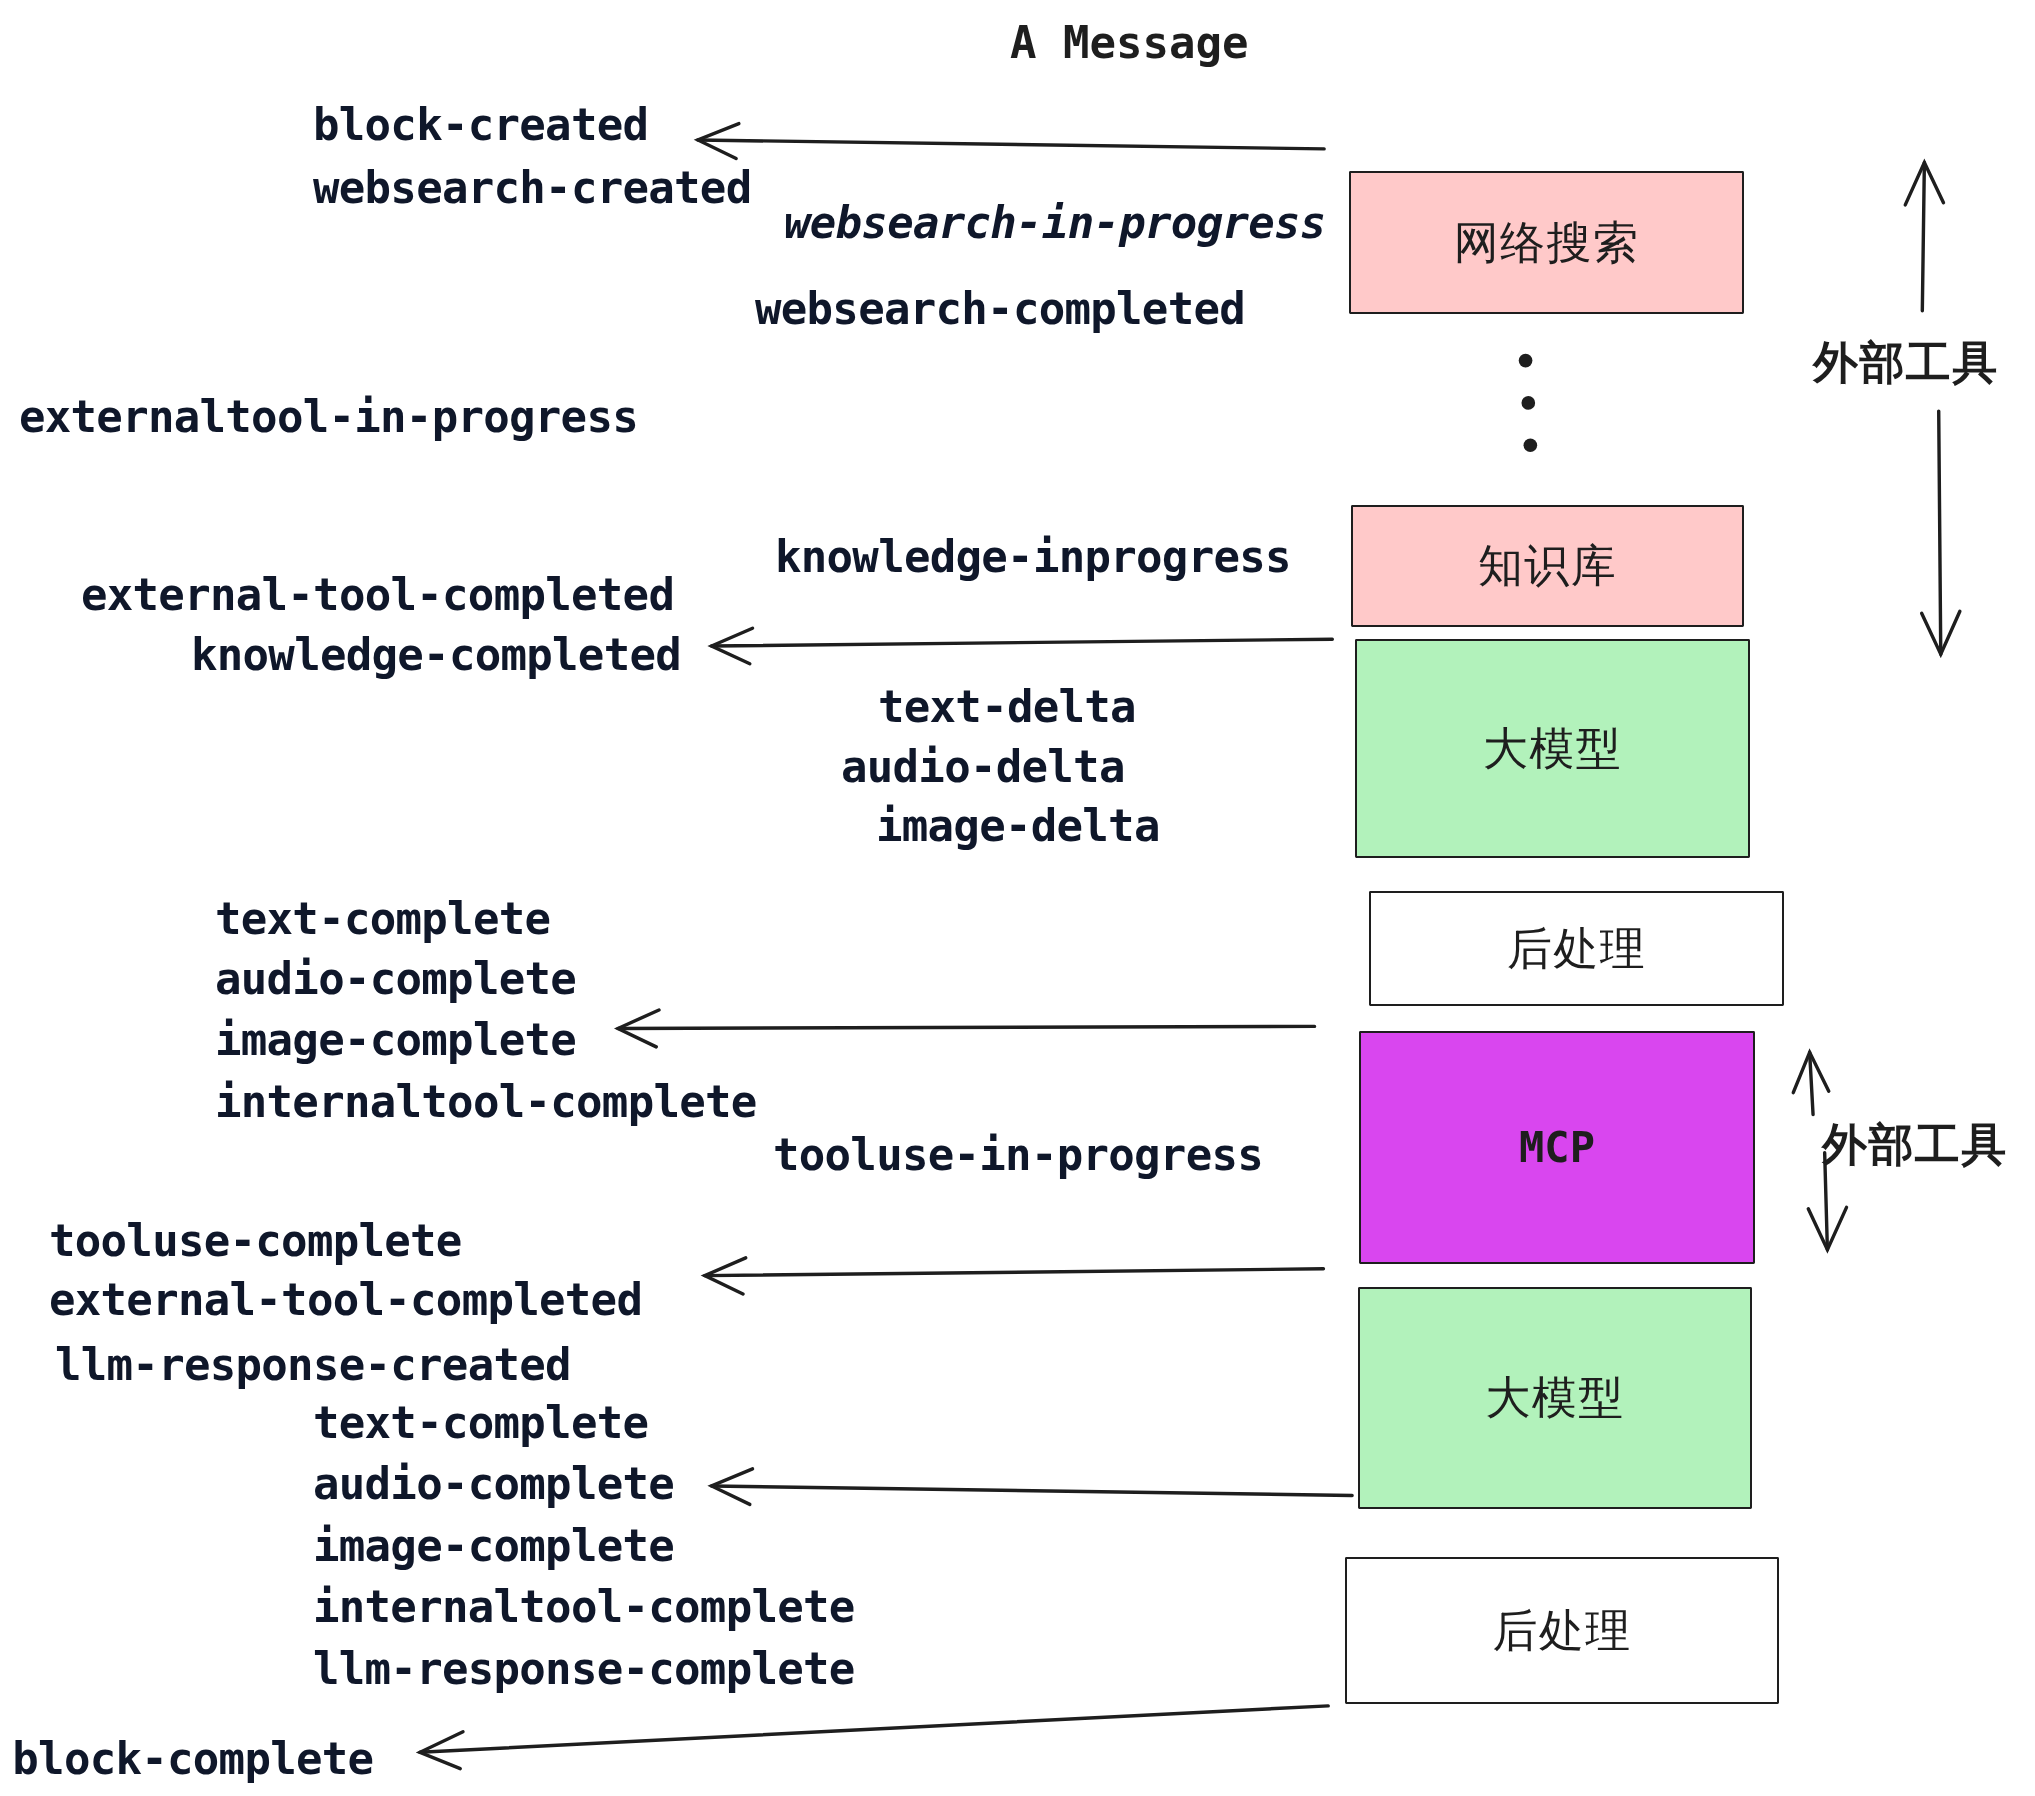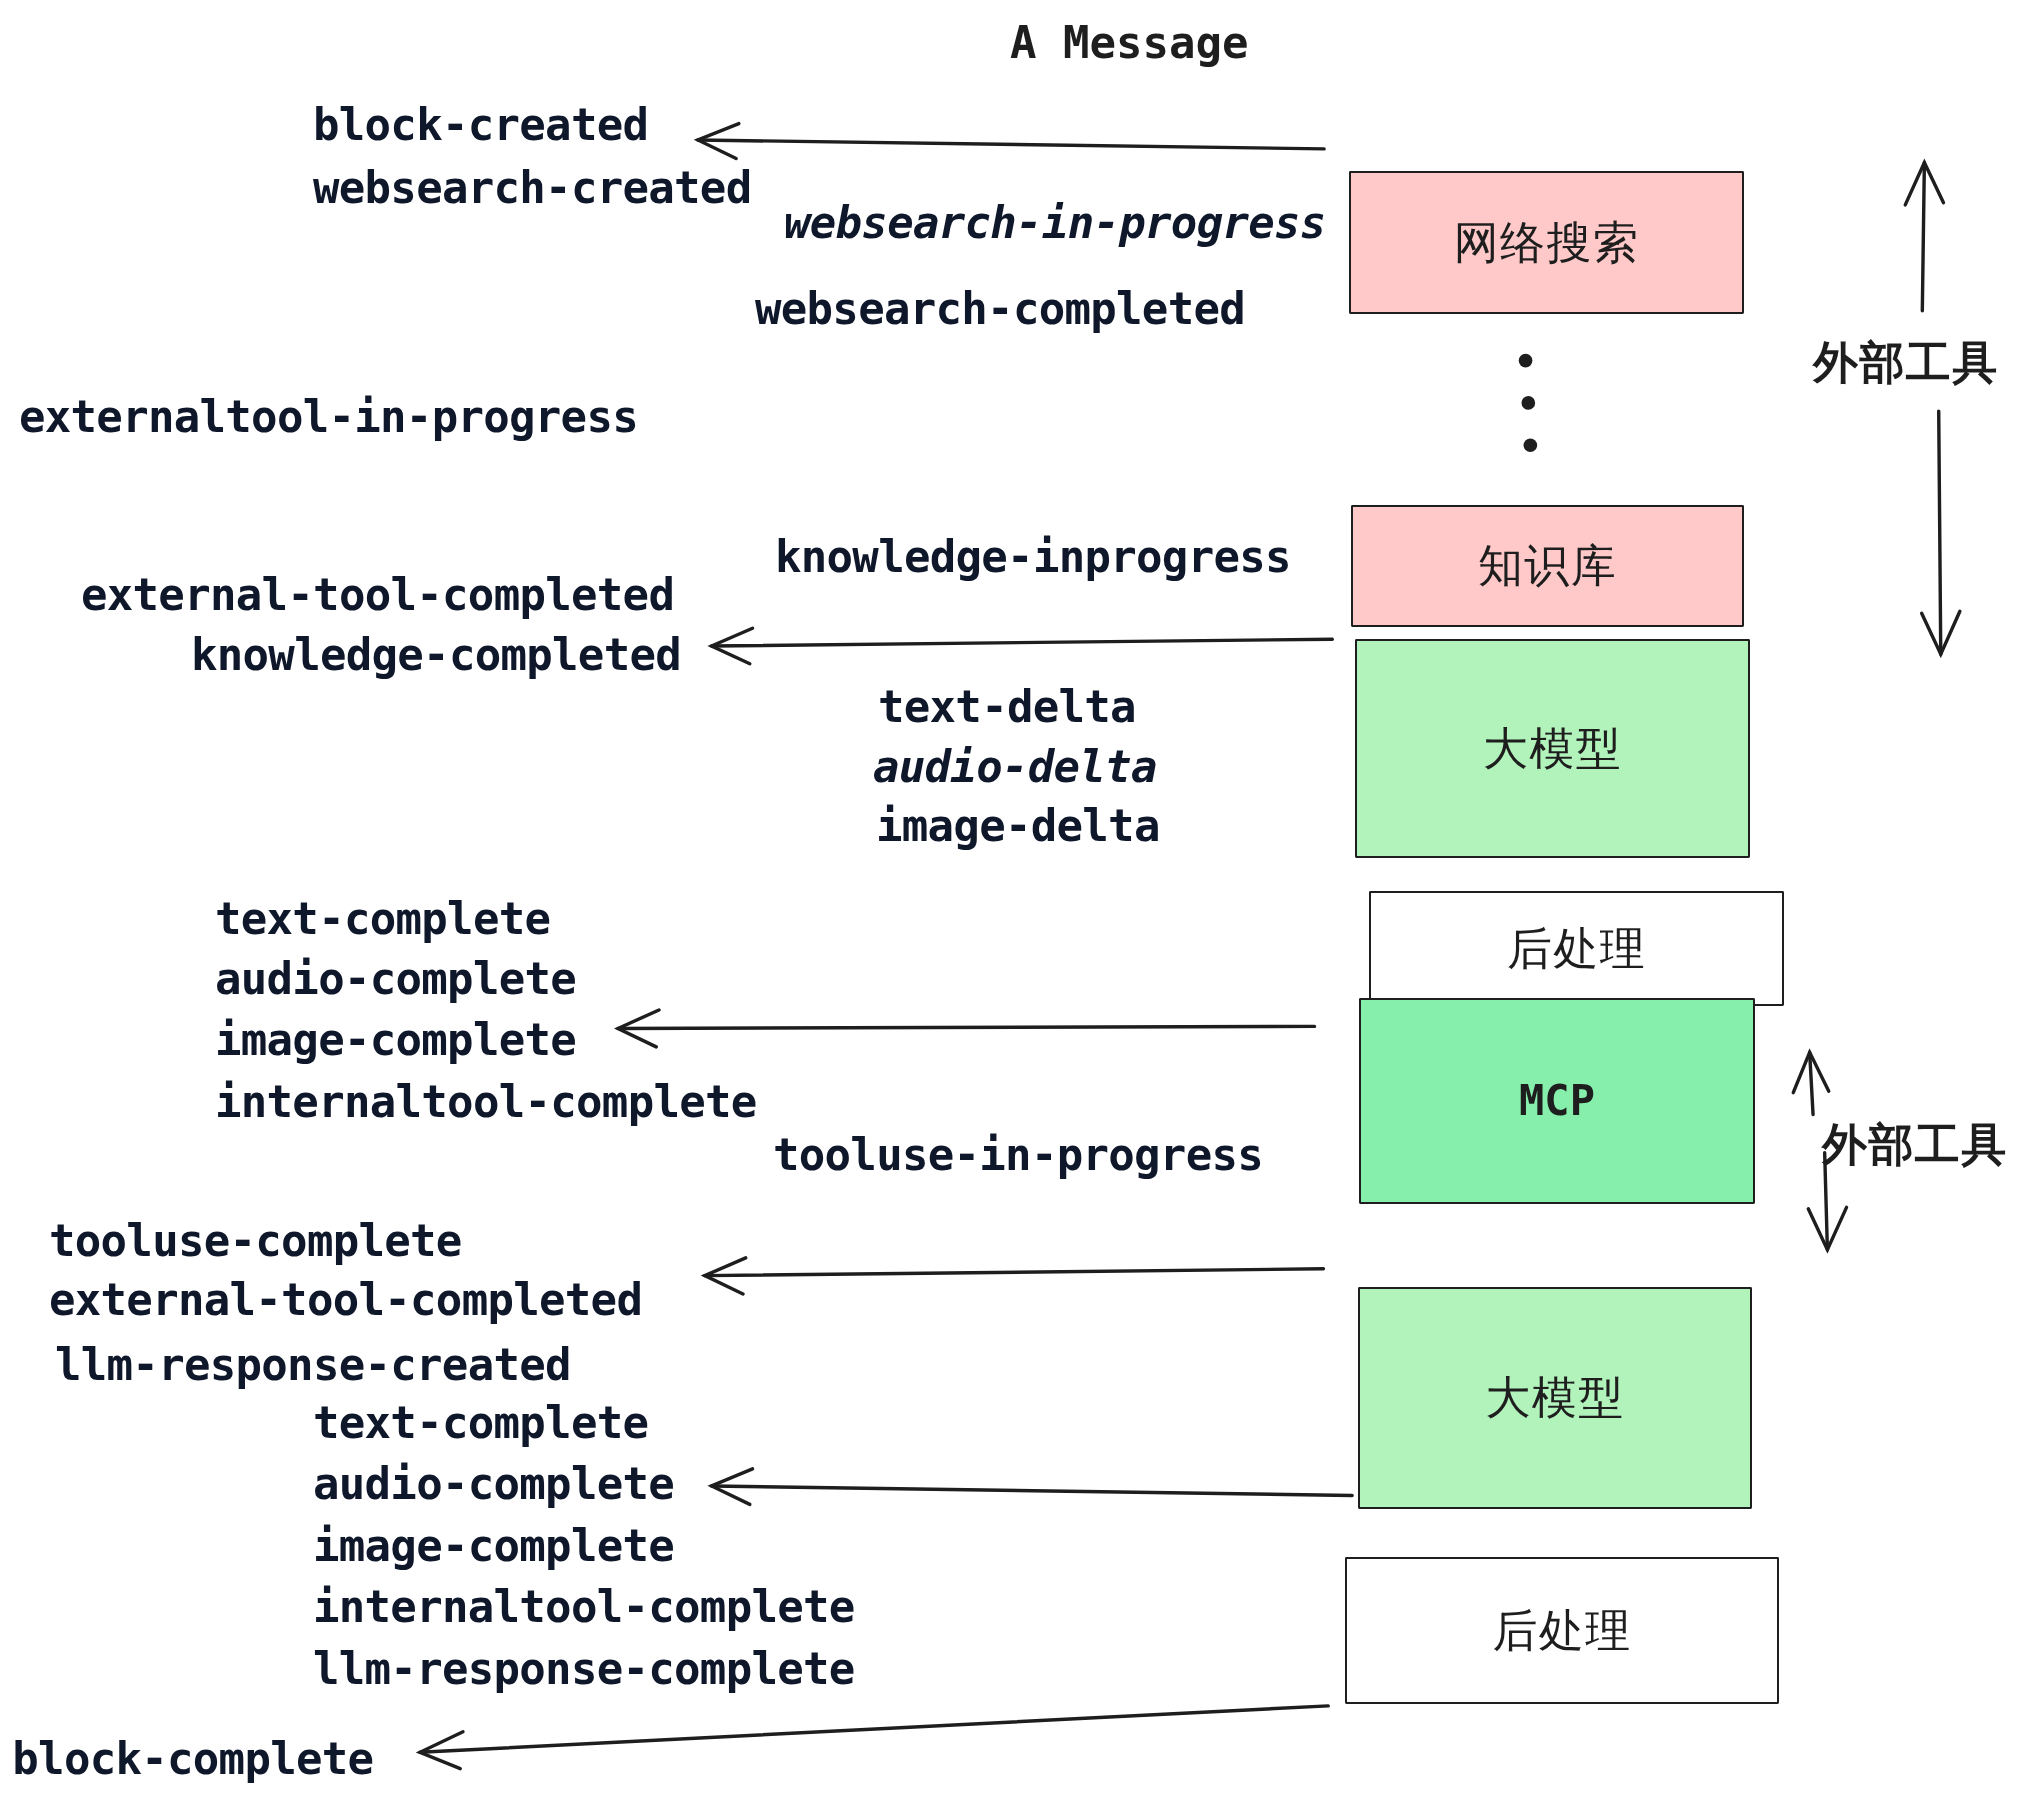--- a/index.html
+++ b/index.html
@@ -101,21 +101,21 @@
 
 <div class="event" style="left:313px;top:101px;">block-created</div>
 <div class="event" style="left:313px;top:164px;">websearch-created</div>
 <div class="event" style="left:784px;top:199px;font-style:italic;">websearch-in-progress</div>
 <div class="event" style="left:755px;top:285px;">websearch-completed</div>
 <div class="event" style="left:19px;top:393px;">externaltool-in-progress</div>
 <div class="event" style="left:775px;top:533px;">knowledge-inprogress</div>
 <div class="event" style="left:81px;top:571px;">external-tool-completed</div>
 <div class="event" style="left:191px;top:631px;">knowledge-completed</div>
 <div class="event" style="left:878px;top:683px;">text-delta</div>
-<div class="event" style="left:873px;top:743px;font-style:italic;">audio-delta</div>
+<div class="event" style="left:841px;top:743px;">audio-delta</div>
 <div class="event" style="left:876px;top:802px;">image-delta</div>
 <div class="event" style="left:215px;top:895px;">text-complete</div>
 <div class="event" style="left:215px;top:955px;">audio-complete</div>
 <div class="event" style="left:215px;top:1016px;">image-complete</div>
 <div class="event" style="left:215px;top:1078px;">internaltool-complete</div>
 <div class="event" style="left:773px;top:1131px;">tooluse-in-progress</div>
 <div class="event" style="left:49px;top:1217px;">tooluse-complete</div>
 <div class="event" style="left:49px;top:1276px;">external-tool-completed</div>
 <div class="event" style="left:55px;top:1341px;">llm-response-created</div>
 <div class="event" style="left:313px;top:1399px;">text-complete</div>
@@ -130,21 +130,21 @@
 </div>
 <div class="box" style="left: 1351px; top: 505px; width: 393px; height: 122px; background-color: rgb(255, 201, 201);">
   <span class="cn">知识库</span>
 </div>
 <div class="box" style="left: 1355px; top: 639px; width: 395px; height: 219px; background-color: rgb(178, 242, 187);">
   <span class="cn">大模型</span>
 </div>
 <div class="box" style="left: 1369px; top: 891px; width: 415px; height: 115px; background-color: rgb(255, 255, 255);">
   <span class="cn">后处理</span>
 </div>
-<div class="box" style="left: 1359px; top: 998px; width: 396px; height: 206px; background-color: #86efac;">
+<div class="box" style="left: 1359px; top: 1031px; width: 396px; height: 233px; background-color: #d946ef;">
   <span class="mono">MCP</span>
 </div>
 <div class="box" style="left: 1358px; top: 1287px; width: 394px; height: 222px; background-color: rgb(178, 242, 187);">
   <span class="cn">大模型</span>
 </div>
 <div class="box" style="left: 1345px; top: 1557px; width: 434px; height: 147px; background-color: rgb(255, 255, 255);">
   <span class="cn">后处理</span>
 </div>
 
 <div class="annotation" style="left:1813px;top:333px;">外部工具</div>

